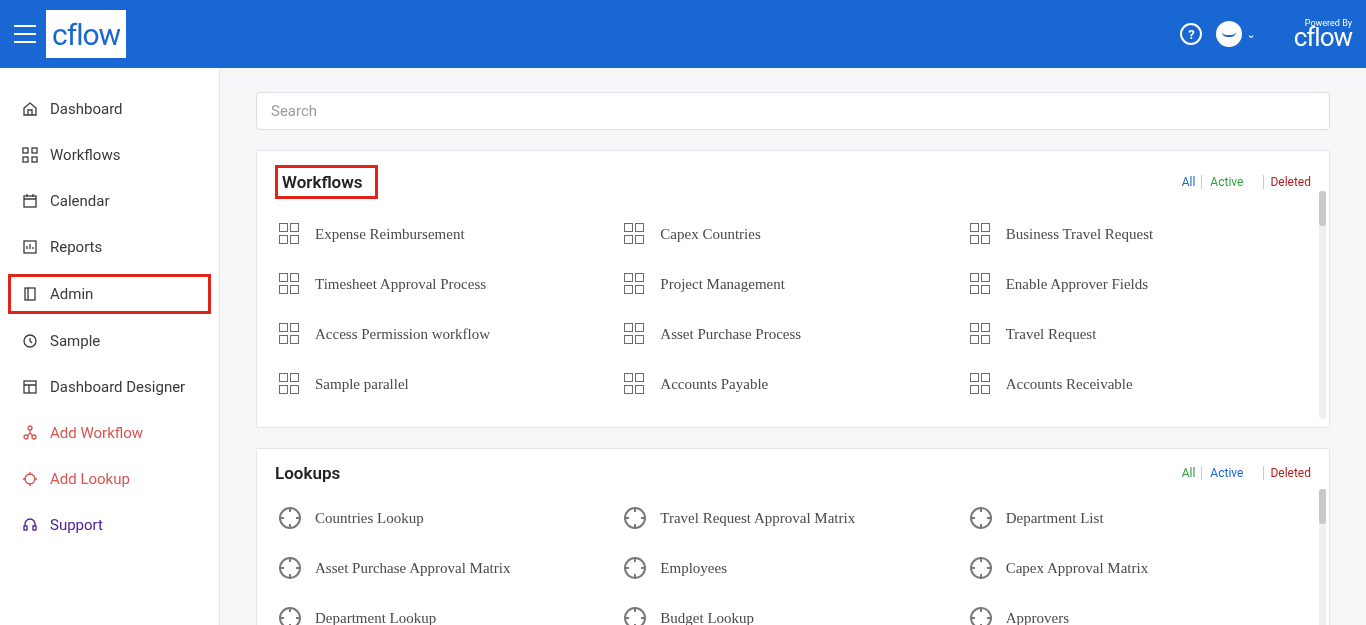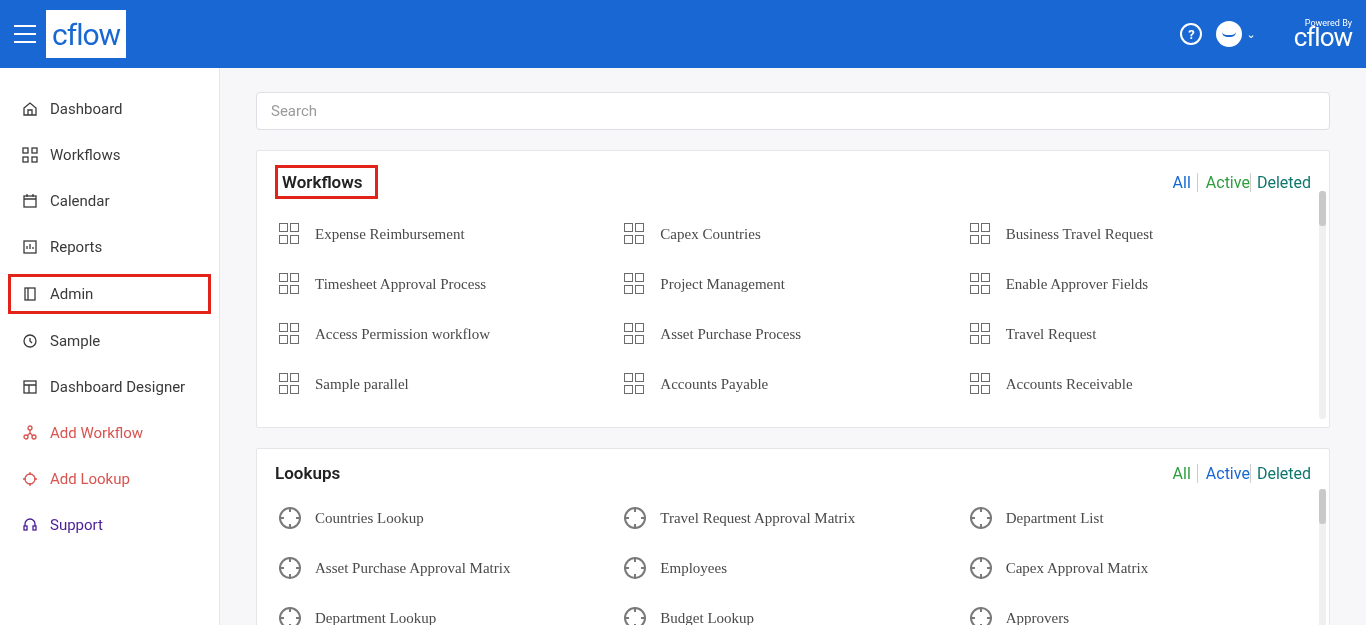--- a/index.html
+++ b/index.html
@@ -31,24 +31,24 @@
 .side-icon { width: 16px; height: 16px; display: inline-flex; align-items: center; justify-content: center; flex-shrink: 0; }
 
 .main { flex: 1; background: #f7f7f9; padding: 24px 36px 24px 36px; overflow-y: auto; }
 .search-box { width: 100%; height: 38px; border: 1px solid #dcdfe3; border-radius: 4px; padding: 0 14px; font-size: 15px; color: #555; background: #fff; }
 .search-box::placeholder { color: #9b9b9b; }
 
 .panel { background: #fff; border: 1px solid #e4e6e9; border-radius: 2px; margin-top: 20px; padding: 14px 18px 18px 18px; position: relative; }
 .panel-header { display: flex; align-items: center; justify-content: space-between; margin-bottom: 10px; }
 .panel-title { font-size: 17px; font-weight: 600; color: #222; }
 .panel-title.boxed { border: 3px solid #e2231a; padding: 4px 12px 4px 4px; display: inline-block; }
-.filters { display: flex; gap: 6px; align-items: center; font-size: 16px; }
+.filters { display: flex; gap: 6px; align-items: center; font-size: 12px; }
 .filter-all { color: #1967d2; cursor: pointer; }
-.filter-active { color: #2e9e3f; cursor: pointer; border-left: 1px solid #ccc; padding-left: 8px; border-right: 1px solid #ccc; padding-right: 0; }
-.filter-deleted { color: #0f766e; cursor: pointer; }
+.filter-active { color: #2e9e3f; cursor: pointer; border-left: 1px solid #ccc; padding-left: 8px; border-right: 1px solid #ccc; padding-right: 20px; }
+.filter-deleted { color: #b91c1c; cursor: pointer; }
 .filter-all.selected-green { color: #2e9e3f; }
 
 .grid3 { display: grid; grid-template-columns: repeat(3, 1fr); }
 .grid-item { display: flex; align-items: center; gap: 14px; padding: 14px 4px; cursor: pointer; }
 .grid-icon { width: 22px; height: 22px; display: flex; flex-wrap: wrap; gap: 2px; flex-shrink: 0; }
 .grid-icon span { width: 9px; height: 9px; border: 1.5px solid #6b6b6b; }
 .lookup-icon { width: 22px; height: 22px; border: 2px solid #7a7a7a; border-radius: 50%; position: relative; flex-shrink: 0; }
 .lookup-icon::before, .lookup-icon::after { content: ''; position: absolute; background: #7a7a7a; }
 .lookup-icon::before { width: 2px; height: 5px; top: -2px; left: 50%; transform: translateX(-50%); }
 .lookup-icon::after { width: 5px; height: 2px; right: -2px; top: 50%; transform: translateY(-50%); }

